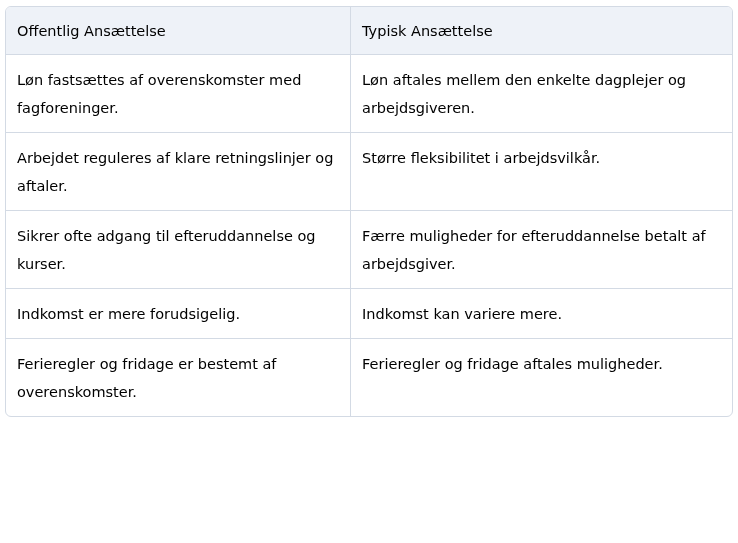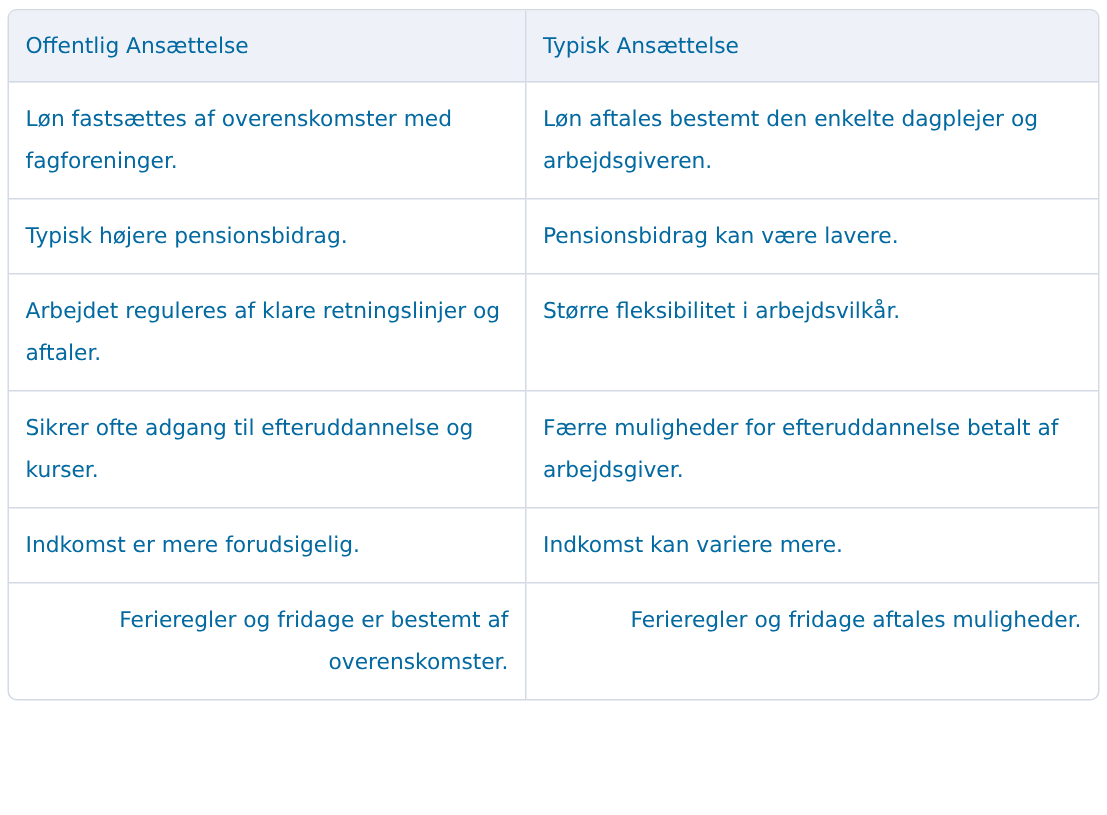--- a/index.html
+++ b/index.html
@@ -6,50 +6,46 @@
   body { width: 738px; height: 543px; position: relative; overflow: hidden;
          font-family: "DejaVu Sans", sans-serif; }
   .table-wrap {
     position: absolute; left: 5px; top: 6px; width: 728px;
     border: 1px solid #d3dae4; border-radius: 6px; overflow: hidden;
     box-sizing: border-box;
   }
   table { border-collapse: collapse; width: 100%; table-layout: fixed; }
   th, td {
     text-align: left; vertical-align: top;
-    font-size: 14.5px; line-height: 28px; color: #0369a1;
+    font-size: 14.5px; line-height: 28px; color: #000000;
     padding: 10px 11px 10px 11px;
     border-bottom: 1px solid #d3dae4;
   }
   th { background: #eef2f8; font-weight: normal; height: 28px; padding-top: 10px; padding-bottom: 9px; }
   th:first-child, td:first-child { border-right: 1px solid #d3dae4; width: 322px; }
-  tr:last-child td { border-bottom: none; text-align: right; }
+  tr:last-child td { border-bottom: none; }
   td { padding-top: 11px; padding-bottom: 10px; }
   tr.single td { padding-bottom: 10px; }
   tr.double td { height: 56px; }
 </style>
 </head>
 <body>
 
 <div class="table-wrap">
   <table>
     <thead>
       <tr>
         <th>Offentlig Ansættelse</th>
         <th>Typisk Ansættelse</th>
       </tr>
     </thead>
     <tbody>
       <tr class="double">
         <td>Løn fastsættes af overenskomster med fagforeninger.</td>
-        <td>Løn aftales bestemt den enkelte dagplejer og arbejdsgiveren.</td>
-      </tr>
-      <tr class="single">
-        <td>Typisk højere pensionsbidrag.</td>
-        <td>Pensionsbidrag kan være lavere.</td>
+        <td>Løn aftales mellem den enkelte dagplejer og arbejdsgiveren.</td>
       </tr>
       <tr class="double">
         <td>Arbejdet reguleres af klare retningslinjer og aftaler.</td>
         <td>Større fleksibilitet i arbejdsvilkår.</td>
       </tr>
       <tr class="double">
         <td>Sikrer ofte adgang til efteruddannelse og kurser.</td>
         <td>Færre muligheder for efteruddannelse betalt af arbejdsgiver.</td>
       </tr>
       <tr class="single">

